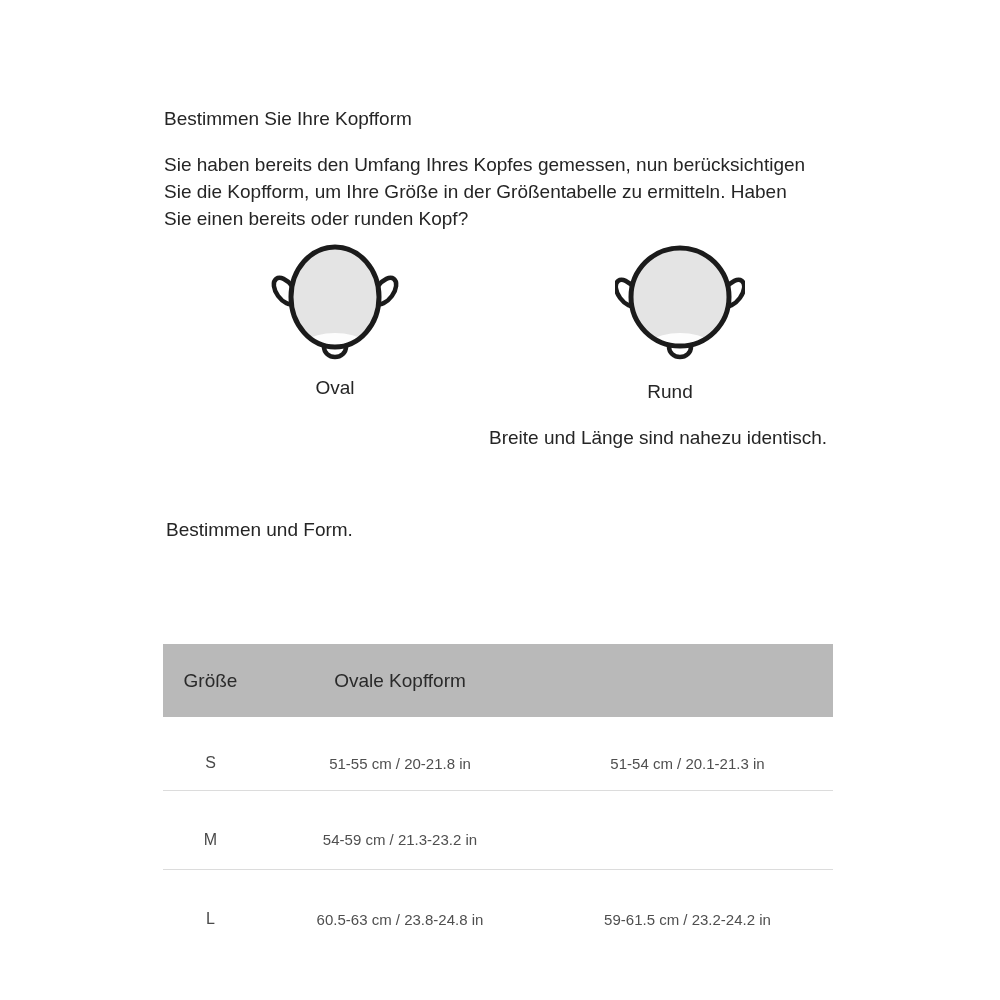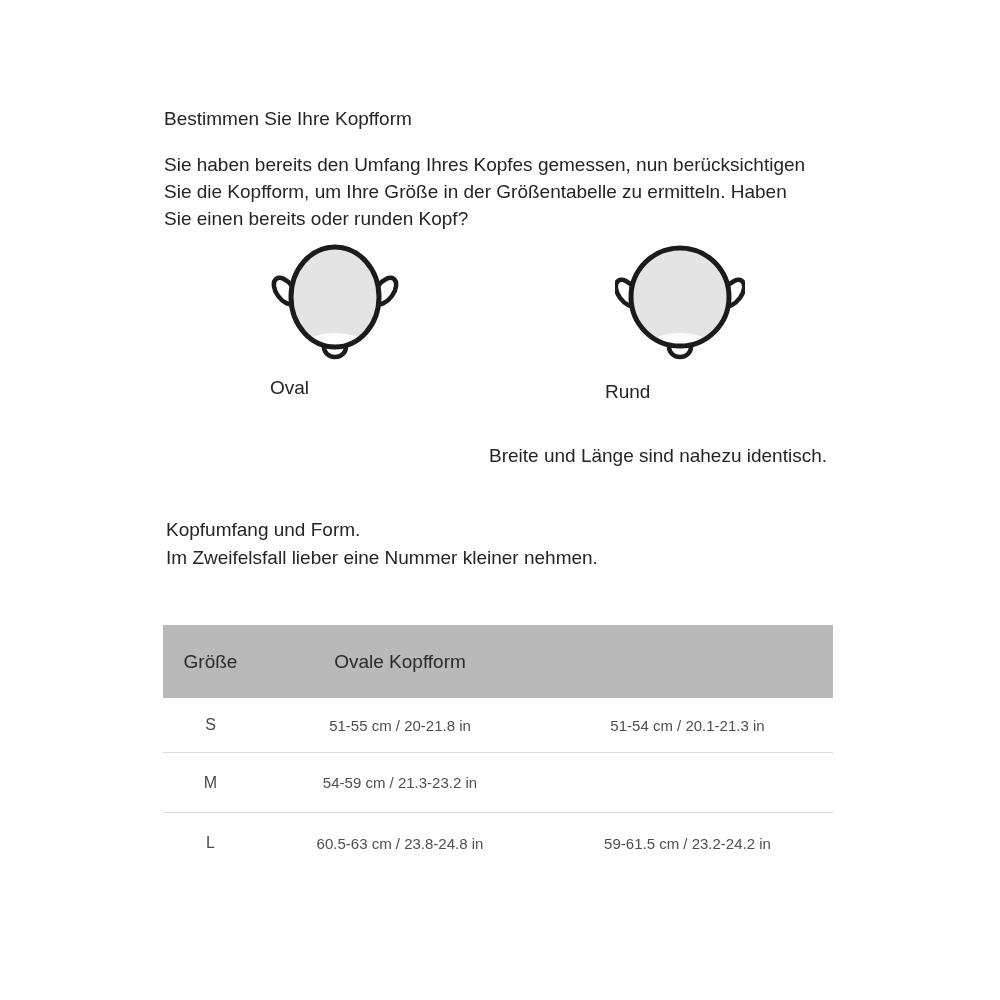--- a/index.html
+++ b/index.html
@@ -15,30 +15,30 @@
     position:relative;width:1000px;height:1000px;background:#ffffff;overflow:hidden;
     font-family:"Liberation Sans", sans-serif;color:var(--body-text);
   }
   .abs{position:absolute;}
   .page-title{left:164px;top:108px;font-size:19px;}
   .intro{left:164px;top:151px;font-size:19px;line-height:27px;}
   .line{white-space:nowrap;}
   .head-figure{width:130px;}
   .fig-oval{left:270px;top:241px;}
   .fig-round{left:615px;top:245px;}
-  .shape-label{width:130px;font-size:19px;}
+  .shape-label{width:130px;text-align:center;font-size:19px;}
   .label-oval{left:270px;top:377px;}
   .label-round{left:605px;top:381px;}
   .shape-desc{font-size:19px;line-height:27px;}
   .desc-oval{left:166px;top:424px;}
-  .desc-round{left:489px;top:442px;}
+  .desc-round{left:489px;top:424px;}
   .instructions{left:166px;top:516px;font-size:19px;line-height:27.5px;}
   
   .size-table{left:163px;top:625px;width:670px;}
-  .t-row{display:grid;grid-template-columns:95px 284px 291px;align-items:center;}
+  .t-row{display:grid;grid-template-columns:95px 284px 291px;align-items:center;margin-top:19px;}
   .t-head{height:73px;background:var(--table-header-bg);font-size:19px;color:#2a2a2a;}
   .t-cell{text-align:center;}
   .t-body-row{font-size:15px;color:var(--cell-text);}
   .row-s{height:54px;border-bottom:1px solid var(--separator);}
   .row-m{height:59px;border-bottom:1px solid var(--separator);}
   .row-l{height:60px;}
   .size-letter{font-size:16px;color:#4a4a4a;}
   
   .head-fill{fill:var(--head-fill);}
   .head-stroke{stroke:var(--outline);}
@@ -92,22 +92,21 @@
   </div>
 
   <div class="abs shape-label label-oval">Oval</div>
   <div class="abs shape-label label-round">Rund</div>
 
   <div class="abs shape-desc desc-round">
     <div class="line">Breite und Länge sind nahezu identisch.</div>
   </div>
 
   <div class="abs instructions">
-    <div class="line">Kopfumfang und Form.</div>
-    <div class="line">Im Zweifelsfall lieber eine Nummer kleiner nehmen.</div>
+    <div class="line">Bestimmen und Form.</div>
   </div>
 
   <div class="abs size-table">
     <div class="t-row t-head">
       <div class="t-cell">Größe</div>
       <div class="t-cell">Ovale Kopfform</div>
     </div>
     <div class="t-row t-body-row row-s">
       <div class="t-cell size-letter">S</div>
       <div class="t-cell">51-55 cm / 20-21.8 in</div>

